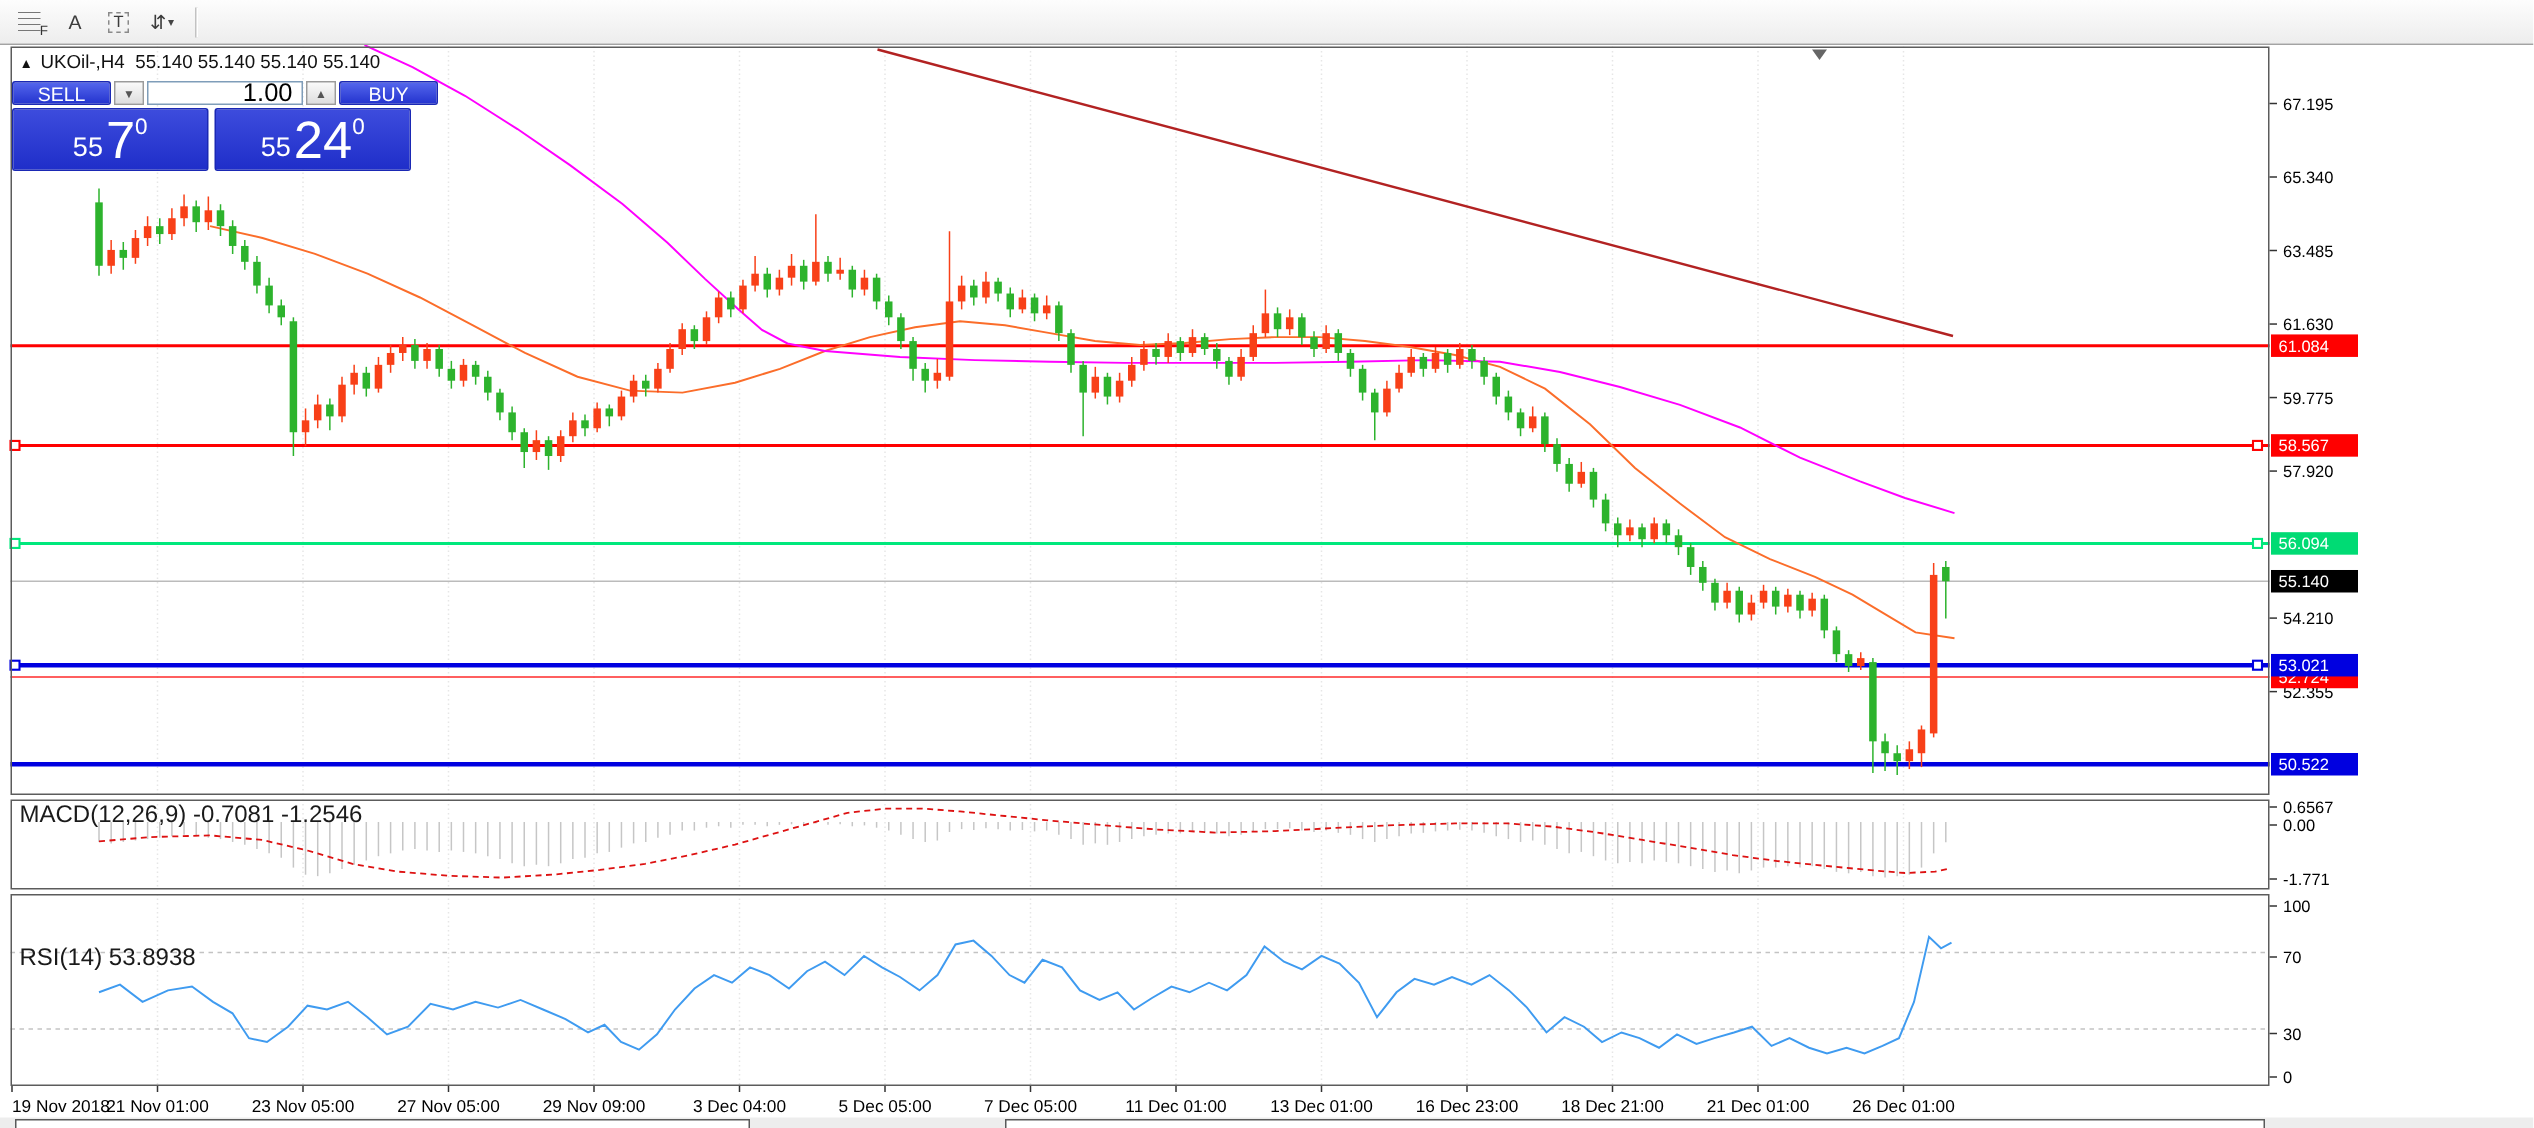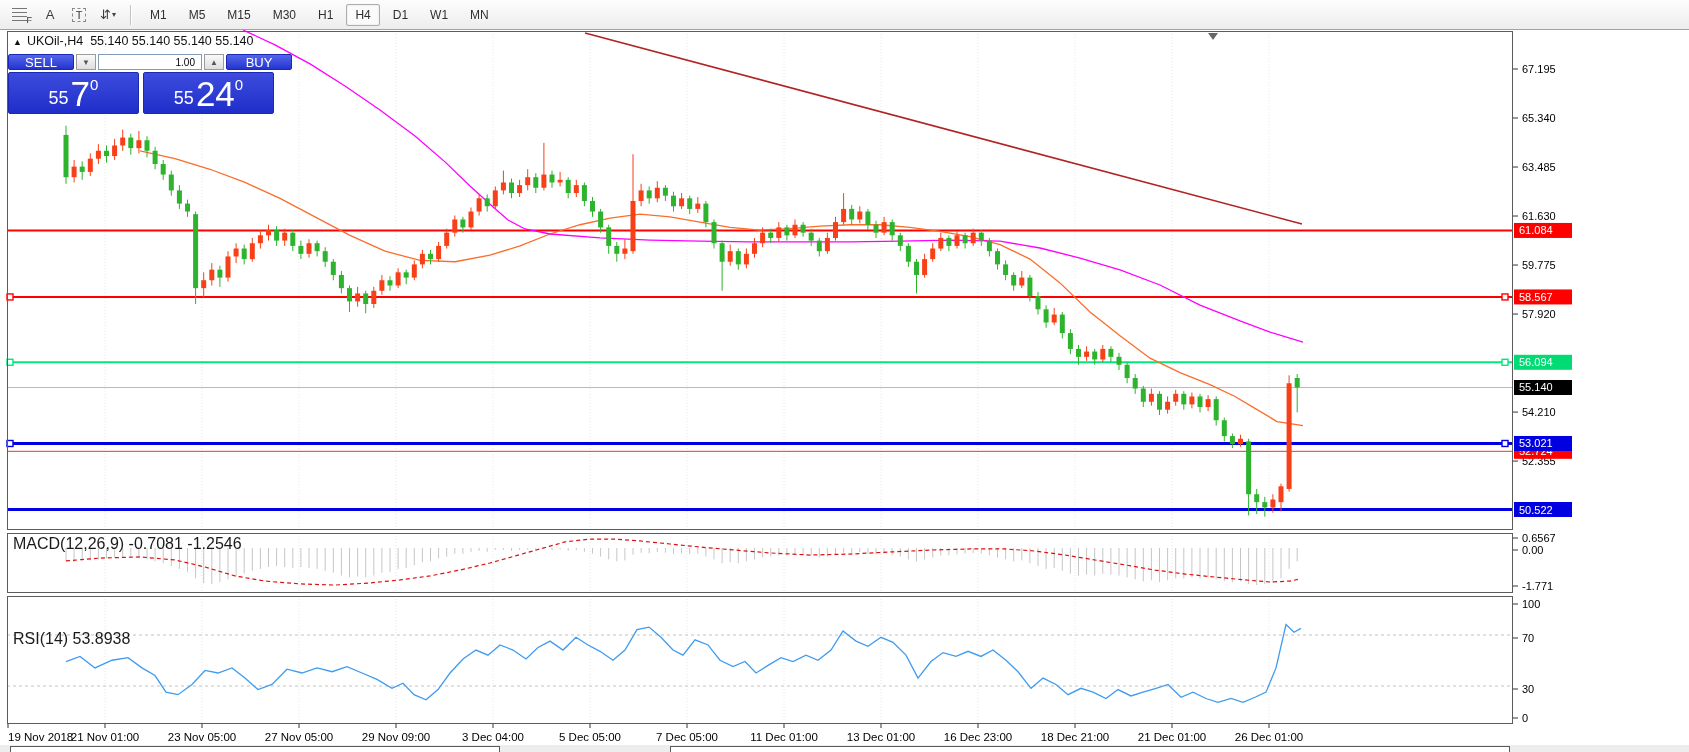--- a/index.html
+++ b/index.html
@@ -17,21 +17,21 @@
   
   #chart-area{position:absolute;top:30px;left:0;width:1689px;height:722px;background:#fff}
   #chart-svg{position:absolute;top:0;left:0}
   #symbol-header{position:absolute;left:13px;top:4px;font-size:12.5px;color:#111;z-index:5}
   #symbol-header .tri{font-size:9px;margin-right:5px;color:#111}
   
   #trade-panel{position:absolute;left:8px;top:24px;width:266px;z-index:6}
   #tp-row1{display:flex;height:16px;gap:2px}
   .tp-btn{flex:0 0 64px;display:flex;align-items:center;justify-content:center;color:#fff;font-size:13px;background:linear-gradient(#5466ec,#2434cf);border:1px solid #1a28b4;border-radius:2px;cursor:pointer}
   .spin-btn{flex:0 0 18px;display:flex;align-items:center;justify-content:center;background:linear-gradient(#fafafa,#dedede);border:1px solid #9b9b9b;color:#555;font-size:8px;cursor:pointer}
-  #volume-input{flex:1 1 auto;width:90px;border:1px solid #7f9db9;text-align:right;font-size:10px;padding:0 6px;font-family:"Liberation Sans",sans-serif}
+  #volume-input{flex:1 1 auto;width:90px;border:1px solid #7f9db9;text-align:right;font-size:17px;padding:0 6px;font-family:"Liberation Sans",sans-serif}
   #tp-row2{display:flex;gap:4px;margin-top:2px;height:42px}
   .quote-box{flex:1 1 0;background:linear-gradient(#3d4cdd,#1f2ec9);border:1px solid #1a28b4;border-radius:2px;display:flex;align-items:center;justify-content:center;color:#fff}
   .q-small{font-size:18px;margin-right:2px;margin-top:10px}
   .q-big{font-size:35px;line-height:1}
   .q-sup{font-size:15px;align-self:flex-start;margin-top:3px}
   
   #annotation{position:absolute;left:1230px;top:76px;font-size:29px;color:#ff0000;z-index:4;white-space:nowrap}
   .ind-label{position:absolute;left:13px;font-size:16px;color:#1a1a1a;z-index:4}
   #macd-label{top:505px}
   #rsi-label{top:600px}
@@ -49,31 +49,20 @@
   </span>
   <span class="tool-icon">A</span>
   <span class="tool-icon">
       <span class="boxed">T</span>
     </span>
   <span class="tool-icon">
       <span>⇵</span>
       <span class="caret">▾</span>
     </span>
   <span class="separator"></span>
-  <span id="tf-buttons" style="display:flex;gap:4px">
-      <button class="tf-btn">M1</button>
-      <button class="tf-btn">M5</button>
-      <button class="tf-btn">M15</button>
-      <button class="tf-btn">M30</button>
-      <button class="tf-btn">H1</button>
-      <button class="tf-btn active">H4</button>
-      <button class="tf-btn">D1</button>
-      <button class="tf-btn">W1</button>
-      <button class="tf-btn">MN</button>
-    </span>
 </div>
 
 <div id="chart-area">
   <svg id="chart-svg" width="1689" height="722" viewBox="0 30 1689 722">
       <line x1="105" y1="31" x2="105" y2="530" stroke="#e6e6e6" stroke-dasharray="1,2"></line>
       <line x1="105" y1="533" x2="105" y2="593" stroke="#e6e6e6" stroke-dasharray="1,2"></line>
       <line x1="105" y1="596" x2="105" y2="724" stroke="#e6e6e6" stroke-dasharray="1,2"></line>
       <line x1="202" y1="31" x2="202" y2="530" stroke="#e6e6e6" stroke-dasharray="1,2"></line>
       <line x1="202" y1="533" x2="202" y2="593" stroke="#e6e6e6" stroke-dasharray="1,2"></line>
       <line x1="202" y1="596" x2="202" y2="724" stroke="#e6e6e6" stroke-dasharray="1,2"></line>

